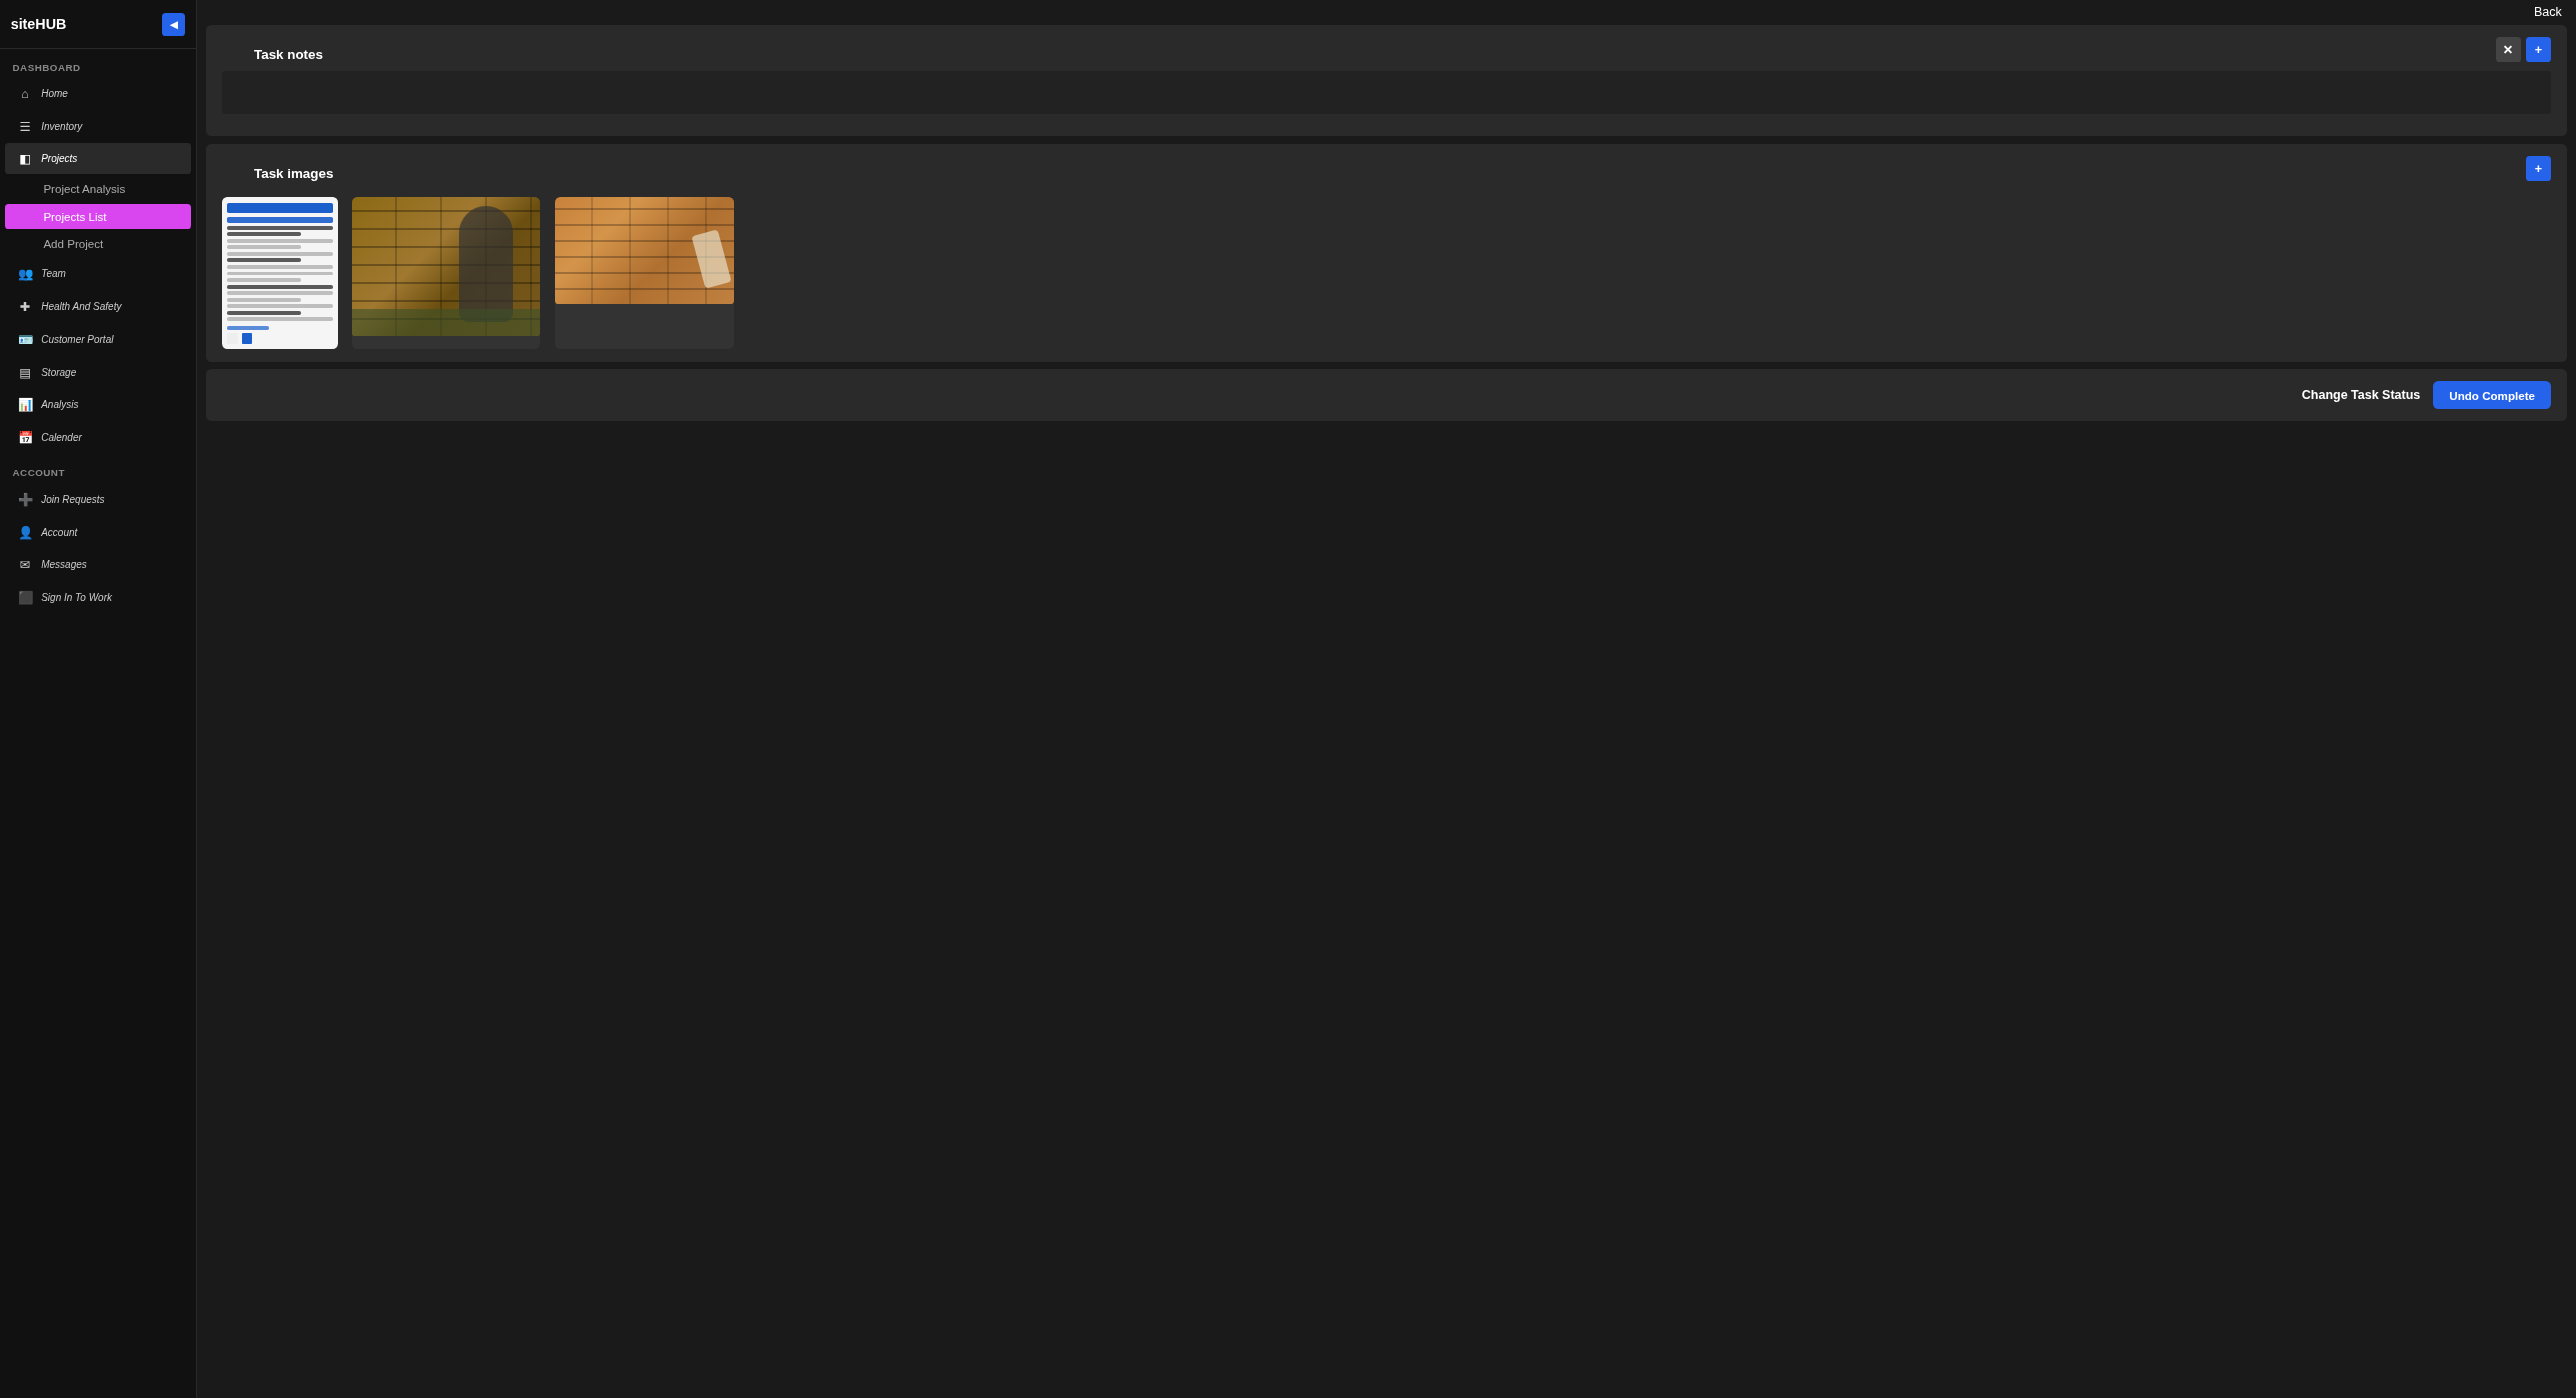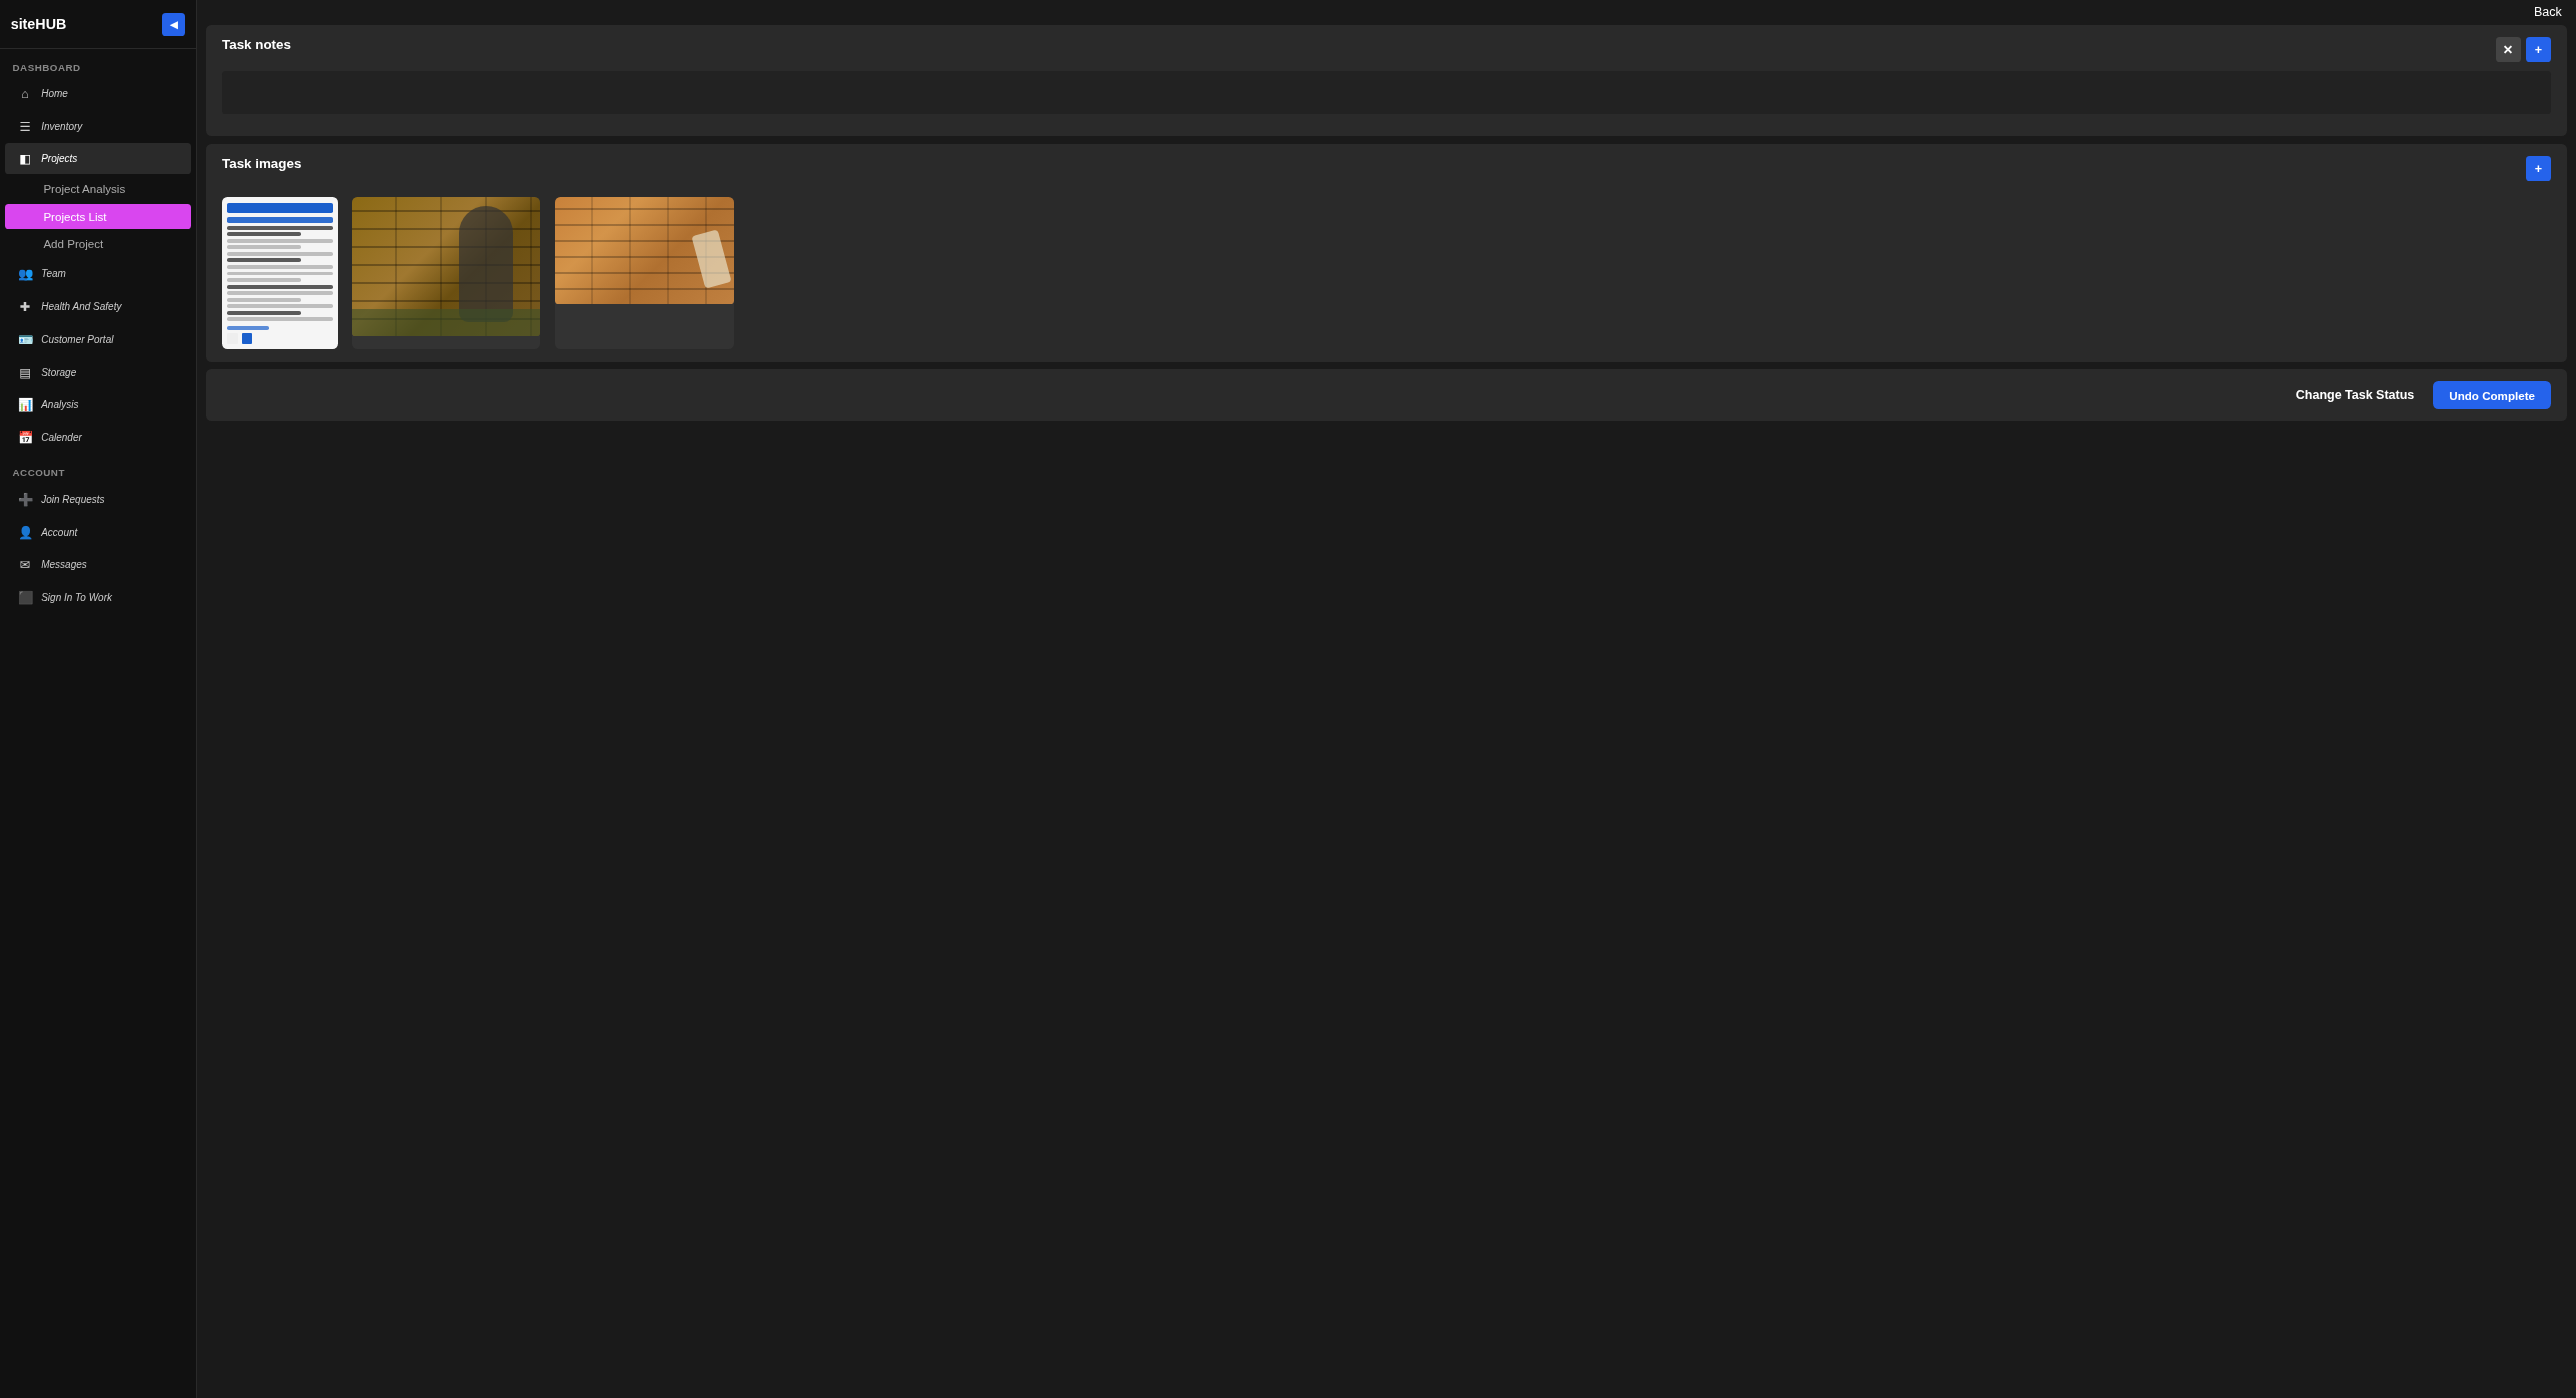--- a/index.html
+++ b/index.html
@@ -156,22 +156,23 @@
       background: #2a2a2a;
       border-radius: 5.4px;
       padding: 12.5px 16px;
     }
     .section-title {
       font-size: 13.4px;
       font-weight: 600;
       color: #fff;
       margin-bottom: 9px;
       display: flex;
-      align-items: flex-start;
+      align-items: flex-end;
       justify-content: space-between;
+      margin-left: 32px;
     }
     .section-actions {
       display: flex;
       gap: 5.4px;
     }
     .icon-btn {
       width: 25px;
       height: 25px;
       border-radius: 3.6px;
       border: none;
@@ -304,21 +305,21 @@
     }
 
     
     .bottom-bar {
       background: #2a2a2a;
       border-radius: 5.4px;
       padding: 12.5px 16px;
       display: flex;
       align-items: center;
       justify-content: flex-end;
-      gap: 19px;
+      gap: 13px;
     }
     .change-status-label {
       font-size: 12.5px;
       font-weight: 600;
       color: #fff;
     }
     .undo-btn {
       background: #2563eb;
       color: #fff;
       border: none;

